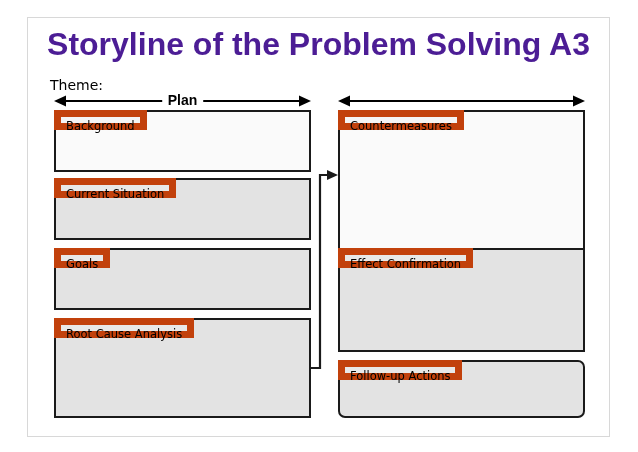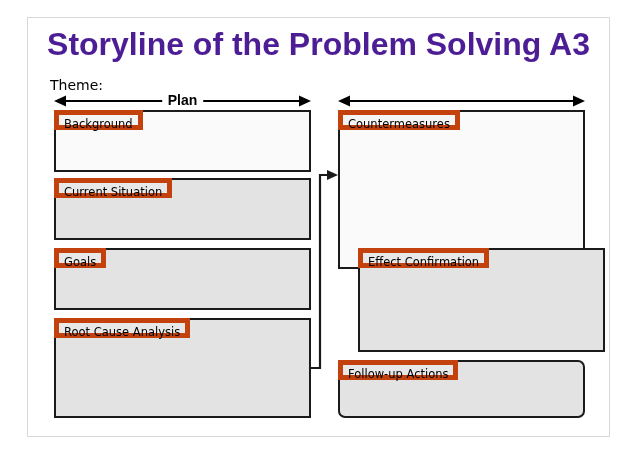--- a/index.html
+++ b/index.html
@@ -104,41 +104,41 @@
     border: 2px solid #1a1a1a;
     background: #e3e3e3;
   }
   .sec-box.light { background: #fafafa; }
 
   .sec-tag {
     position: absolute;
     left: -2px;
     top: -2px;
     box-sizing: border-box;
-    border: 5px solid #c2410c;
+    border: 7px solid #c2410c;
     background: #e8e8e8;
     font-family: "DejaVu Sans", sans-serif;
     font-size: 11.5px;
     color: #000000;
     line-height: 18px;
     height: 20px;
     padding: 0 5px 0 5px;
     white-space: nowrap;
   }
   .sec-box.light .sec-tag { background: #f4f4f4; }
 
   
   #box-background       { left: 54px;  top: 110px; width: 257px; height: 62px;  }
   #box-current-situation{ left: 54px;  top: 178px; width: 257px; height: 62px;  }
   #box-goals            { left: 54px;  top: 248px; width: 257px; height: 62px;  }
   #box-root-cause       { left: 54px;  top: 318px; width: 257px; height: 100px; }
 
   
   #box-countermeasures  { left: 338px; top: 110px; width: 247px; height: 159px; }
-  #box-effect           { left: 338px; top: 248px; width: 247px; height: 104px; margin-left: 20px; }
+  #box-effect           { left: 338px; top: 248px; width: 247px; height: 104px; }
   #box-followup         { left: 338px; top: 360px; width: 247px; height: 58px; border-radius: 7px;  }
 
   
   #connector {
     position: absolute;
     left: 300px;
     top: 165px;
     width: 50px;
     height: 215px;
   }

